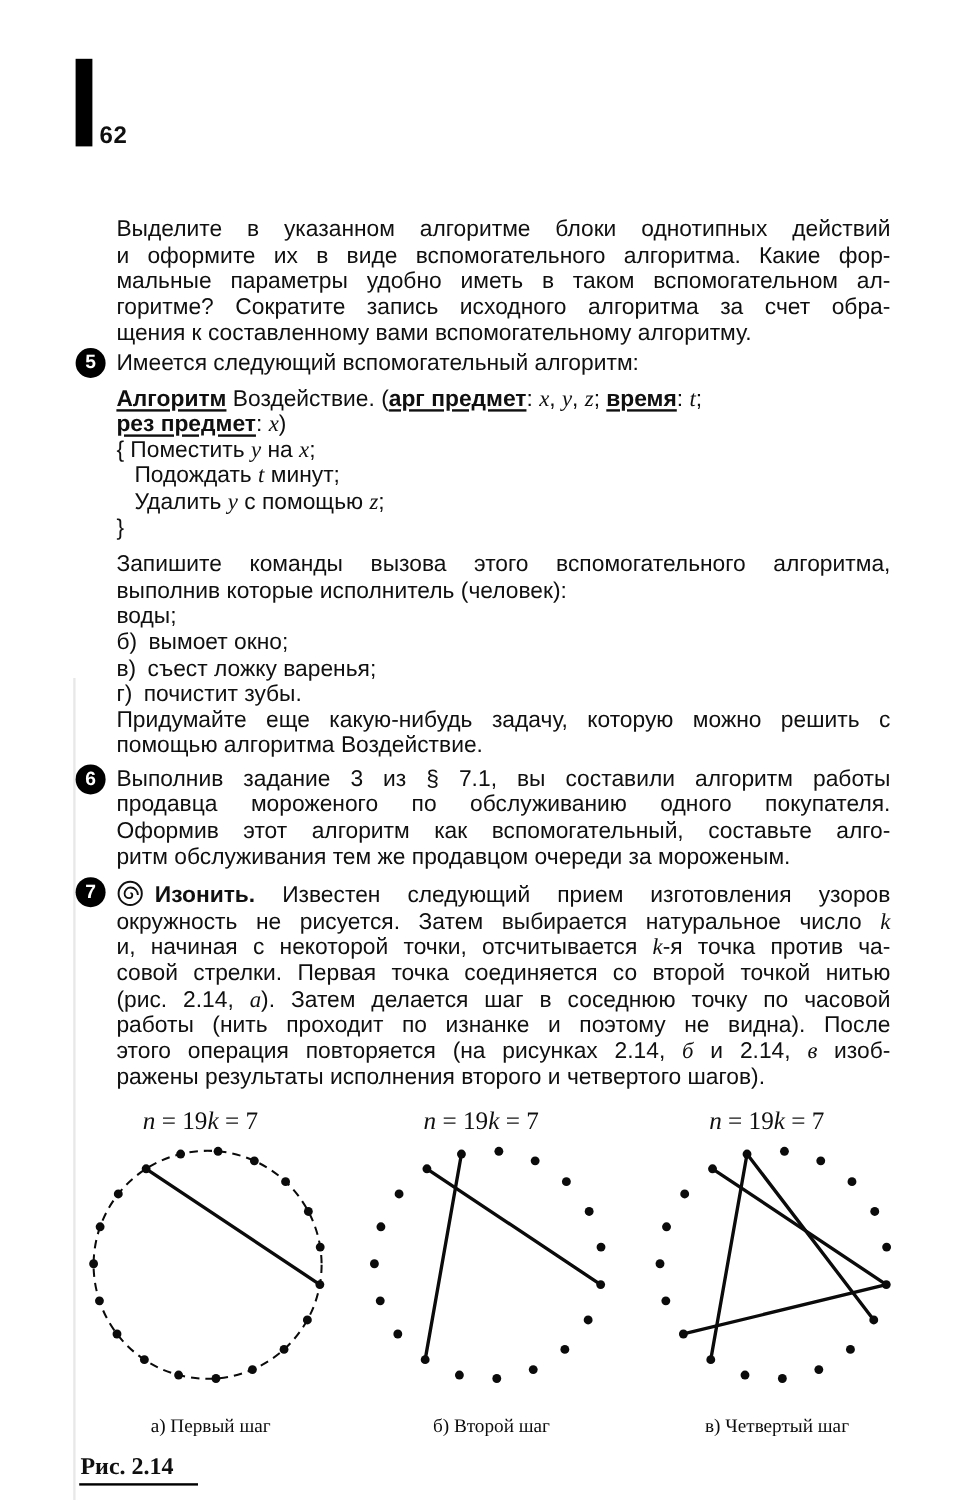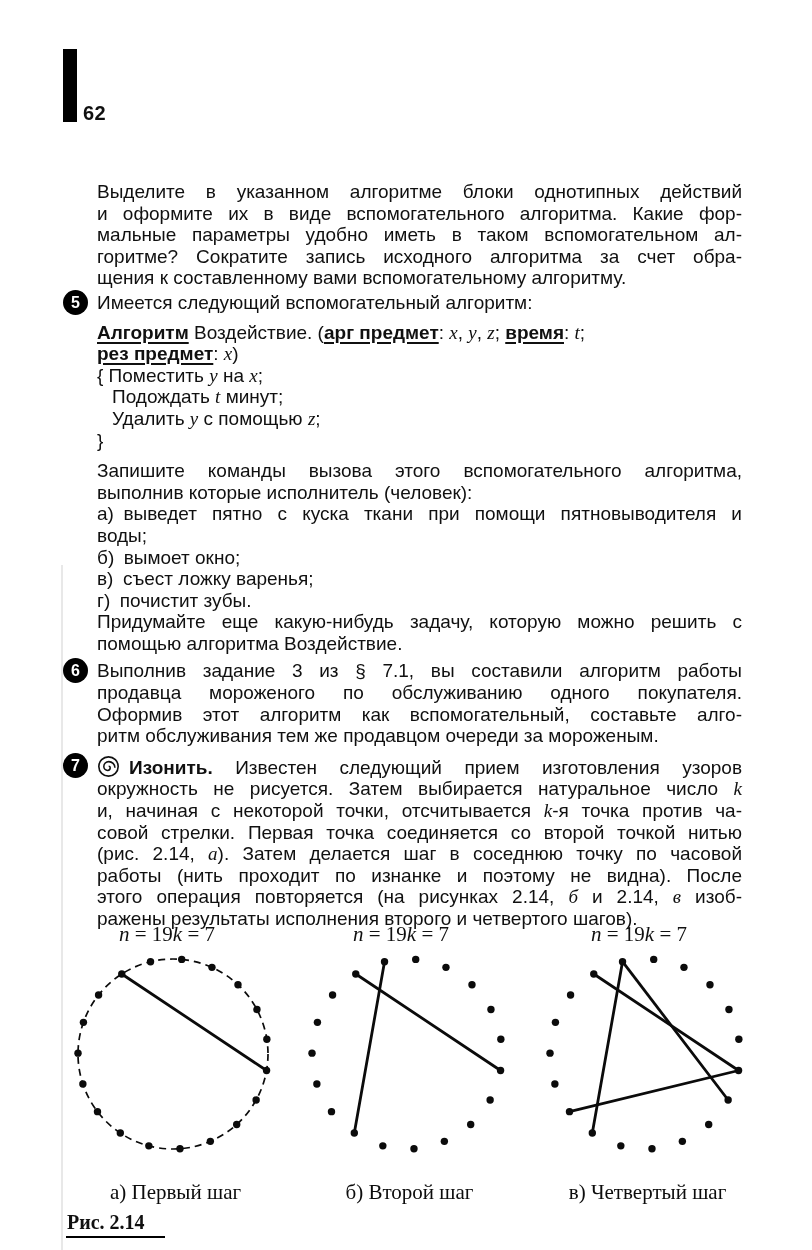--- a/index.html
+++ b/index.html
@@ -44,21 +44,21 @@
   .fig-a{left:58px;}
   .fig-b{left:292px;}
   .fig-c{left:530px;}
   .fig-labels{
     position:absolute;top:4px;left:0;right:0;display:flex;justify-content:center;
     padding:0 38px 0 21px;font-family:"Liberation Serif",serif;font-size:21px;
   }
   .fig svg{position:absolute;left:0;top:0;}
   .fig-caption{
     position:absolute;top:262px;left:0;width:100%;text-align:center;
-    font-family:"Liberation Serif",serif;font-size:21px;color:#0c0c0c;
+    font-family:"Liberation Serif",serif;font-size:16px;color:#0c0c0c;
   }
   .fig-ref-label{
     position:absolute;left:66px;top:1211px;
     font-family:"Liberation Serif",serif;font-size:20px;font-weight:bold;
     border-bottom:2.5px solid #000;padding:0 20px 2px 1px;
   }
 </style>
 </head>
 <body>
 
@@ -83,21 +83,20 @@
         <div class="ln"><span class="b u">Алгоритм</span><span> Воздействие. (</span><span class="b u">арг предмет</span><span>: </span><span class="it">x</span><span>, </span><span class="it">y</span><span>, </span><span class="it">z</span><span>; </span><span class="b u">время</span><span>: </span><span class="it">t</span><span>;</span></div>
         <div class="ln"><span class="b u">рез предмет</span><span>: </span><span class="it">x</span><span>)</span></div>
         <div class="ln">{ Поместить <span class="it">y</span> на <span class="it">x</span>;</div>
         <div class="ln in1">Подождать <span class="it">t</span> минут;</div>
         <div class="ln in1">Удалить <span class="it">y</span> с помощью <span class="it">z</span>;</div>
         <div class="ln">}</div>
       </div>
       <div class="block call-commands-paragraph">
         <div class="ln j">Запишите команды вызова этого вспомогательного алгоритма,</div>
         <div class="ln">выполнив которые исполнитель (человек):</div>
-        <div class="ln j">а) выведет пятно с куска ткани при помощи пятновыводителя и</div>
         <div class="ln">воды;</div>
         <div class="ln">б) вымоет окно;</div>
         <div class="ln">в) съест ложку варенья;</div>
         <div class="ln">г) почистит зубы.</div>
         <div class="ln j">Придумайте еще какую-нибудь задачу, которую можно решить с</div>
         <div class="ln">помощью алгоритма Воздействие.</div>
       </div>
       <div class="block task-6">
         <span class="badge">6</span>
         <div class="ln j">Выполнив задание 3 из § 7.1, вы составили алгоритм работы</div>

